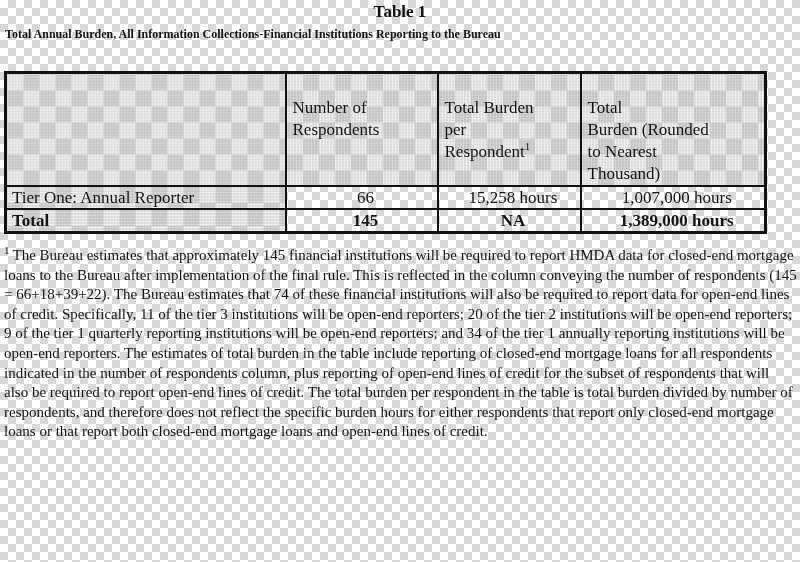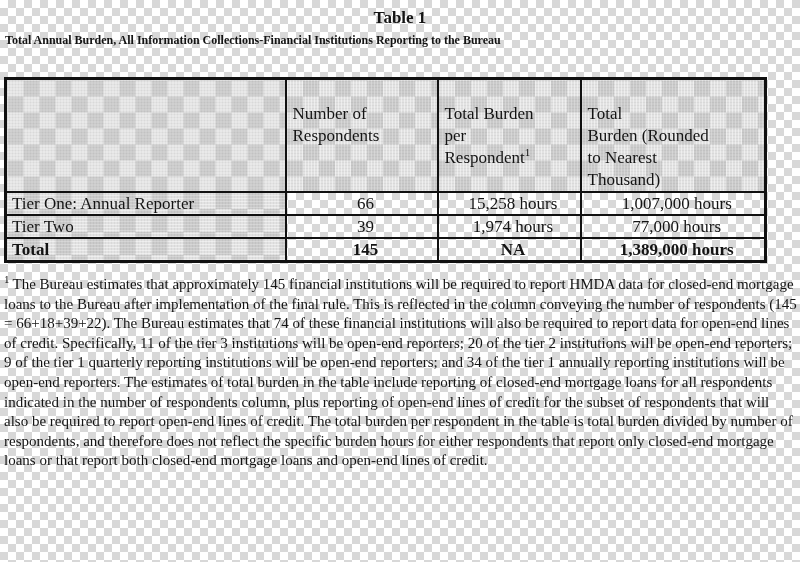--- a/index.html
+++ b/index.html
@@ -9,21 +9,21 @@
     font-family: "Liberation Serif", "DejaVu Serif", serif;
     
     background-color: #ffffff;
     background-image: conic-gradient(#d8d8d8 0 25%, #ffffff 0 50%, #d8d8d8 0 75%, #ffffff 0);
     background-size: 16px 16px;
   }
   .page { width: 800px; height: 562px; position: relative; }
 
   .doc-title {
     text-align: center; font-weight: bold; font-size: 17px;
-    line-height: 21px; padding-top: 7px;
+    line-height: 21px; padding-top: 1px;
   }
   .doc-heading {
     font-weight: bold; font-size: 12px; line-height: 23px;
     padding: 1px 6px 0 5px;
   }
 
   table.burden {
     border-collapse: collapse; table-layout: fixed;
     width: 760px; margin: 25px 0 0 4px;
     border: 3px solid #111;
@@ -101,26 +101,20 @@
         </th>
       </tr>
     </thead>
     <tbody>
       <tr>
         <td class="shaded label">Tier One: Annual Reporter</td>
         <td class="num">66</td>
         <td class="num">15,258 hours</td>
         <td class="num">1,007,000 hours</td>
       </tr>
-      <tr>
-        <td class="shaded label">Tier Two</td>
-        <td class="num">39</td>
-        <td class="num">1,974 hours</td>
-        <td class="num">77,000 hours</td>
-      </tr>
       <tr class="total-row">
         <td class="shaded label">Total</td>
         <td class="num">145</td>
         <td class="num">NA</td>
         <td class="num">1,389,000 hours</td>
       </tr>
     </tbody>
   </table>
 
   <div class="footnote">

